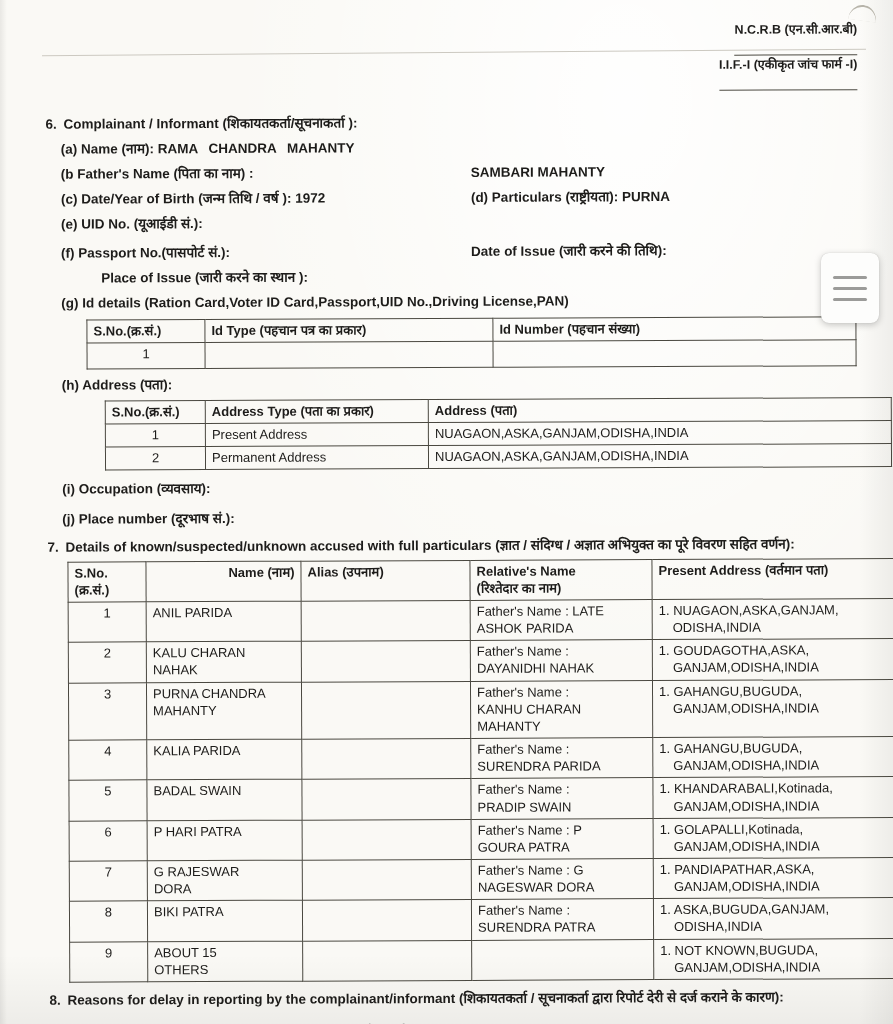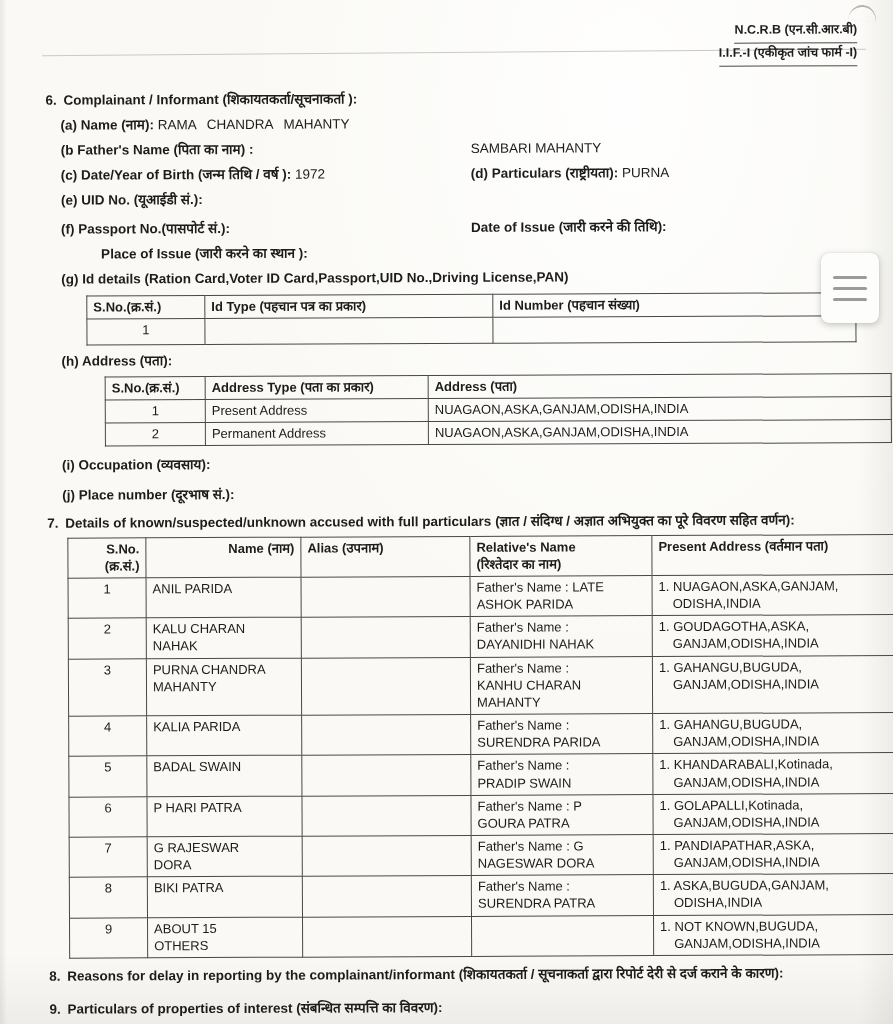--- a/index.html
+++ b/index.html
@@ -16,43 +16,43 @@
       #faf9f5;
     font-family:"Liberation Sans","DejaVu Sans",sans-serif;
     color:#1d1c1a;
     font-size:13.5px;
     line-height:1.32;
   }
   .content{padding:22px 34px 0 45px; transform:rotate(-0.25deg); transform-origin:50% 0;}
   .scan-line{position:absolute; left:42px; top:52px; width:824px; height:1px; background:#ccc9c1; transform:rotate(-0.45deg);}
   .corner-mark{position:absolute; right:16px; top:5px; width:28px; height:14px; border-top:2px solid #b7b4aa; border-radius:50% 50% 0 0/100% 100% 0 0; transform:rotate(8deg);}
   .hdr{ text-align:right; font-weight:bold; font-size:12.5px; line-height:1.45; padding-right:2px;}
-  .hdr .u{display:inline-block; border-bottom:1.6px solid #4c4a42; padding-bottom:4px;}
+  .hdr .u{display:inline-block; border-bottom:1.6px solid #4c4a42; padding-bottom:16px;}
   .s-title{font-weight:bold; margin-top:22px;}
   .numbered{display:flex; font-weight:bold;}
   .numbered .num{flex:0 0 18px;}
   .numbered .txt{flex:1;}
   .sub{margin-left:15px;}
   .row{position:relative; margin-top:7px; font-weight:bold;}
   .row .rt{position:absolute; left:410px; top:0; white-space:nowrap;}
   .row .rt2{position:absolute; left:435px; top:0; white-space:nowrap;}
-  .val{font-weight:normal;}
+  .val{font-weight:bold;}
   .wide-ws{word-spacing:7px;}
   .indent40{margin-left:40px;}
   table{border-collapse:collapse; table-layout:fixed;}
   td,th{border:1.4px solid #4a4840; padding:2px 6px 3px 6px; vertical-align:top; text-align:left; font-size:13px; overflow:hidden;}
   th{font-weight:bold;}
   .cnum{text-align:center;}
   .id-table{margin:7px 0 7px 25px; width:730px;}
   .id-table .c0{width:105px;} .id-table .c1{width:275px;} .id-table .c2{width:350px;}
   .id-table td{height:20px;}
   .addr-table{margin:6px 0 9px 43px; width:747px;}
   .addr-table .c0{width:87px;} .addr-table .c1{width:210px;} .addr-table .c2{width:450px;}
   .acc-table{margin:5px 0 3px 20px; width:790px;}
-  .acc-table .c0{width:65px;text-align:right;} .acc-table .c1{width:142px;text-align:right;} .acc-table .c2{width:156px;}
+  .acc-table .c0{width:65px;} .acc-table .c1{width:142px;text-align:right;} .acc-table .c2{width:156px;}
   .acc-table .c3{width:169px;} .acc-table .c4{width:258px;}
   .pre{white-space:pre-line;}
   .hang{padding-left:20px; text-indent:-14px;}
   .mt12{margin-top:12px;}
   .mt10{margin-top:10px;}
   .s8{margin-top:9px;}
   .s9{margin-top:15px;}
   .float-menu{
     position:absolute; right:14px; top:253px; width:58px; height:70px;
     background:#fdfdfc; border-radius:8px;

